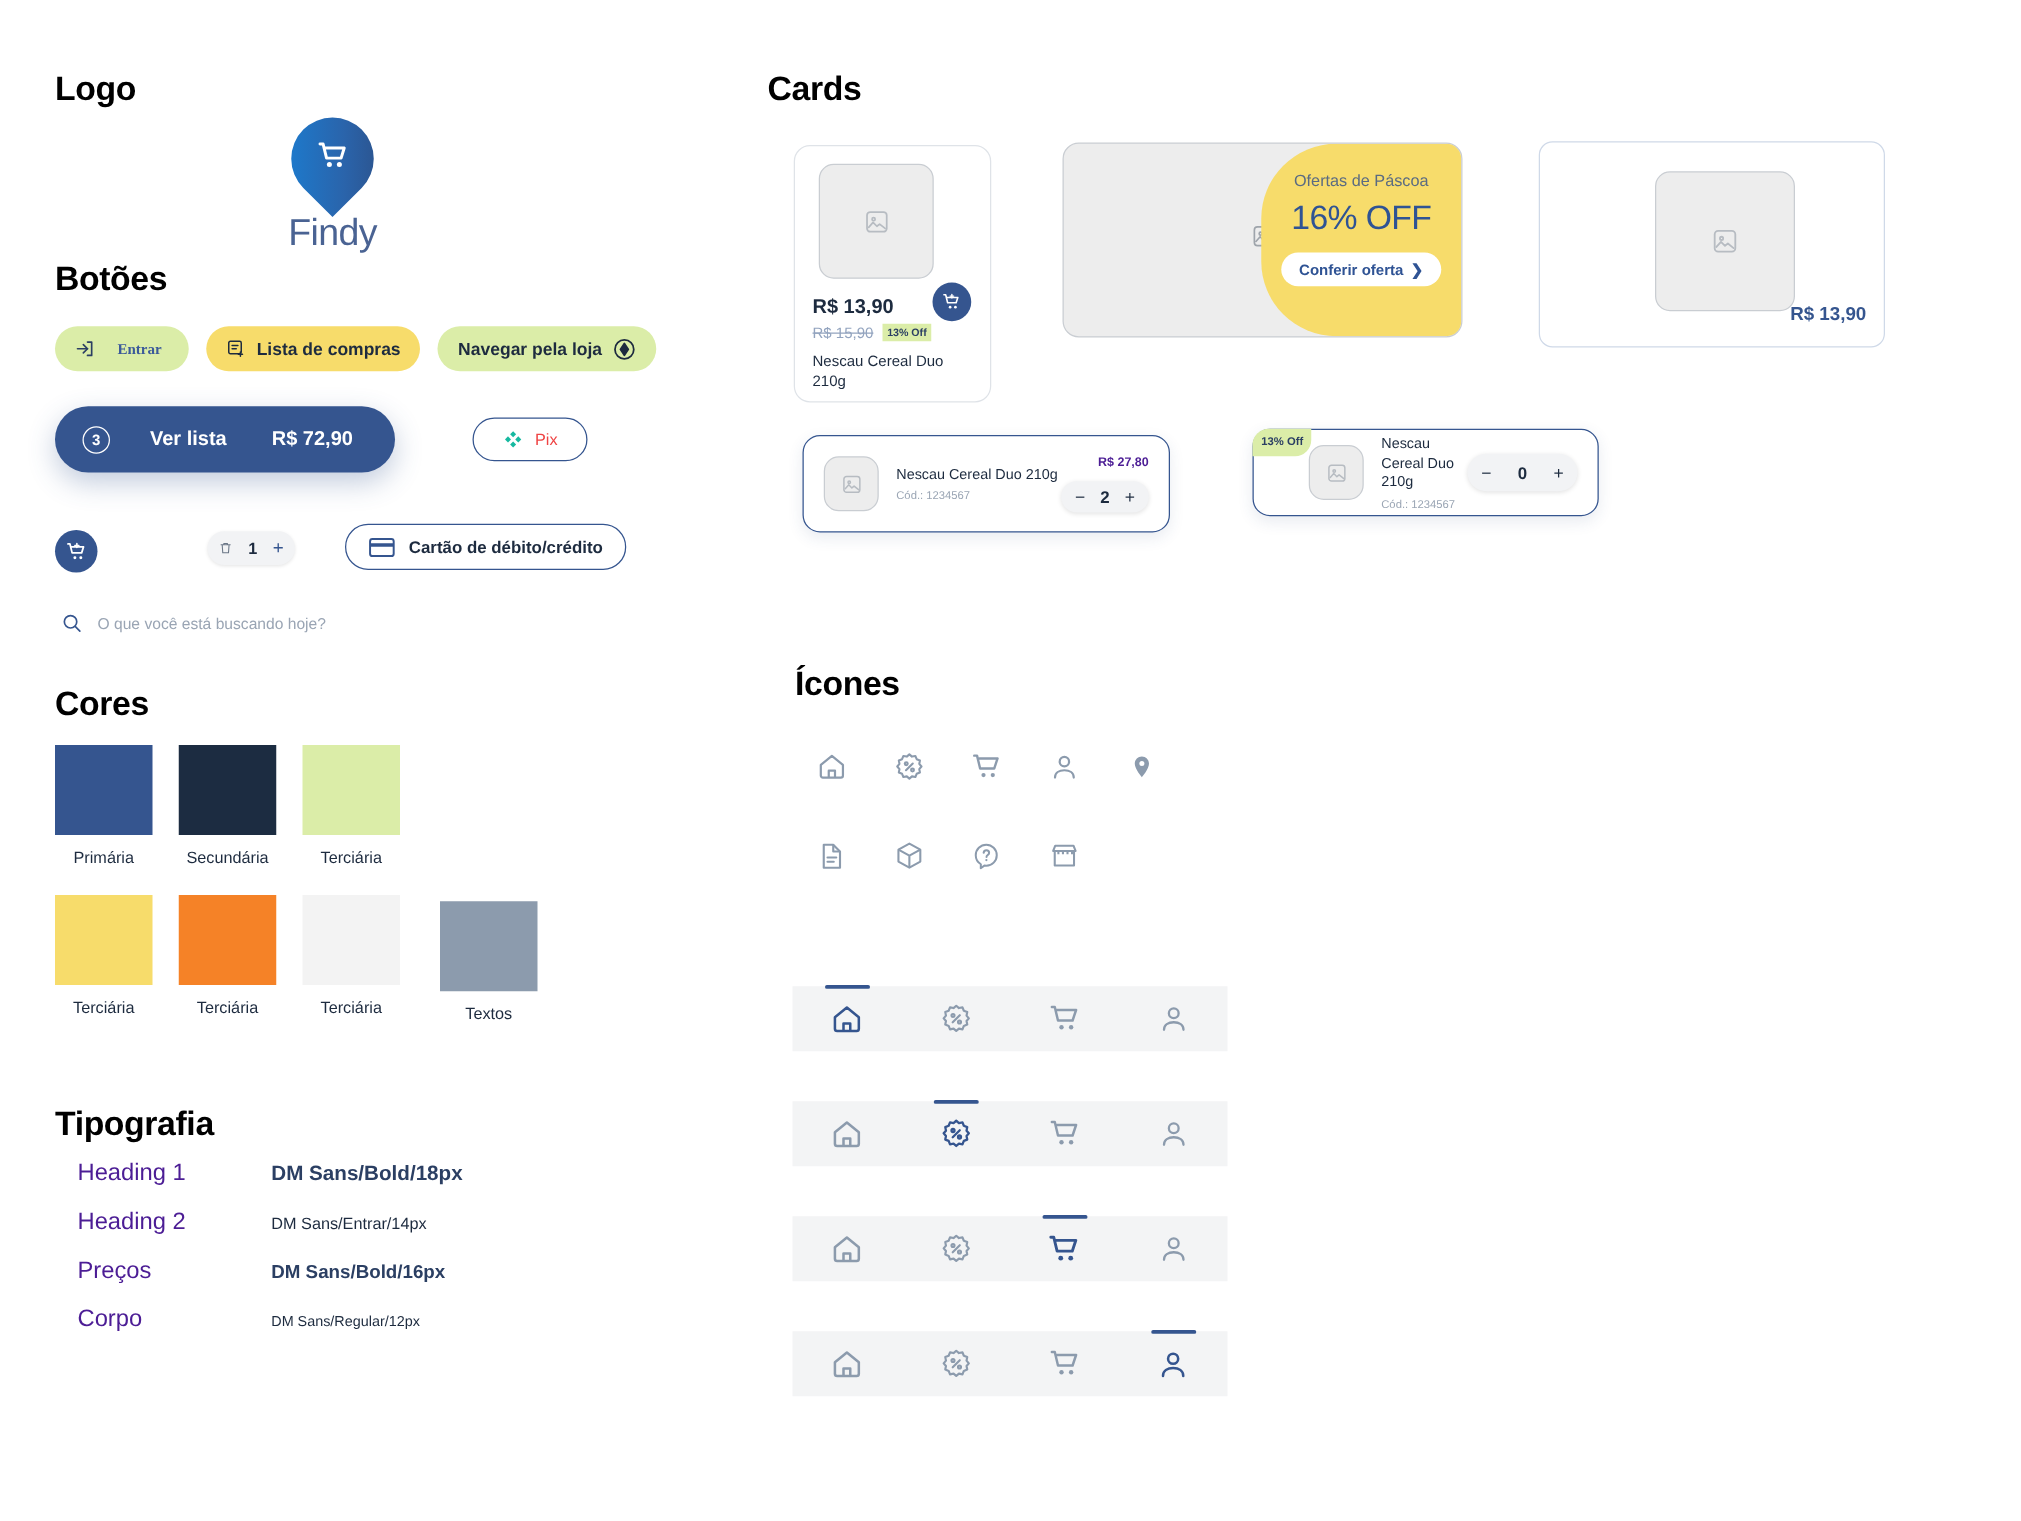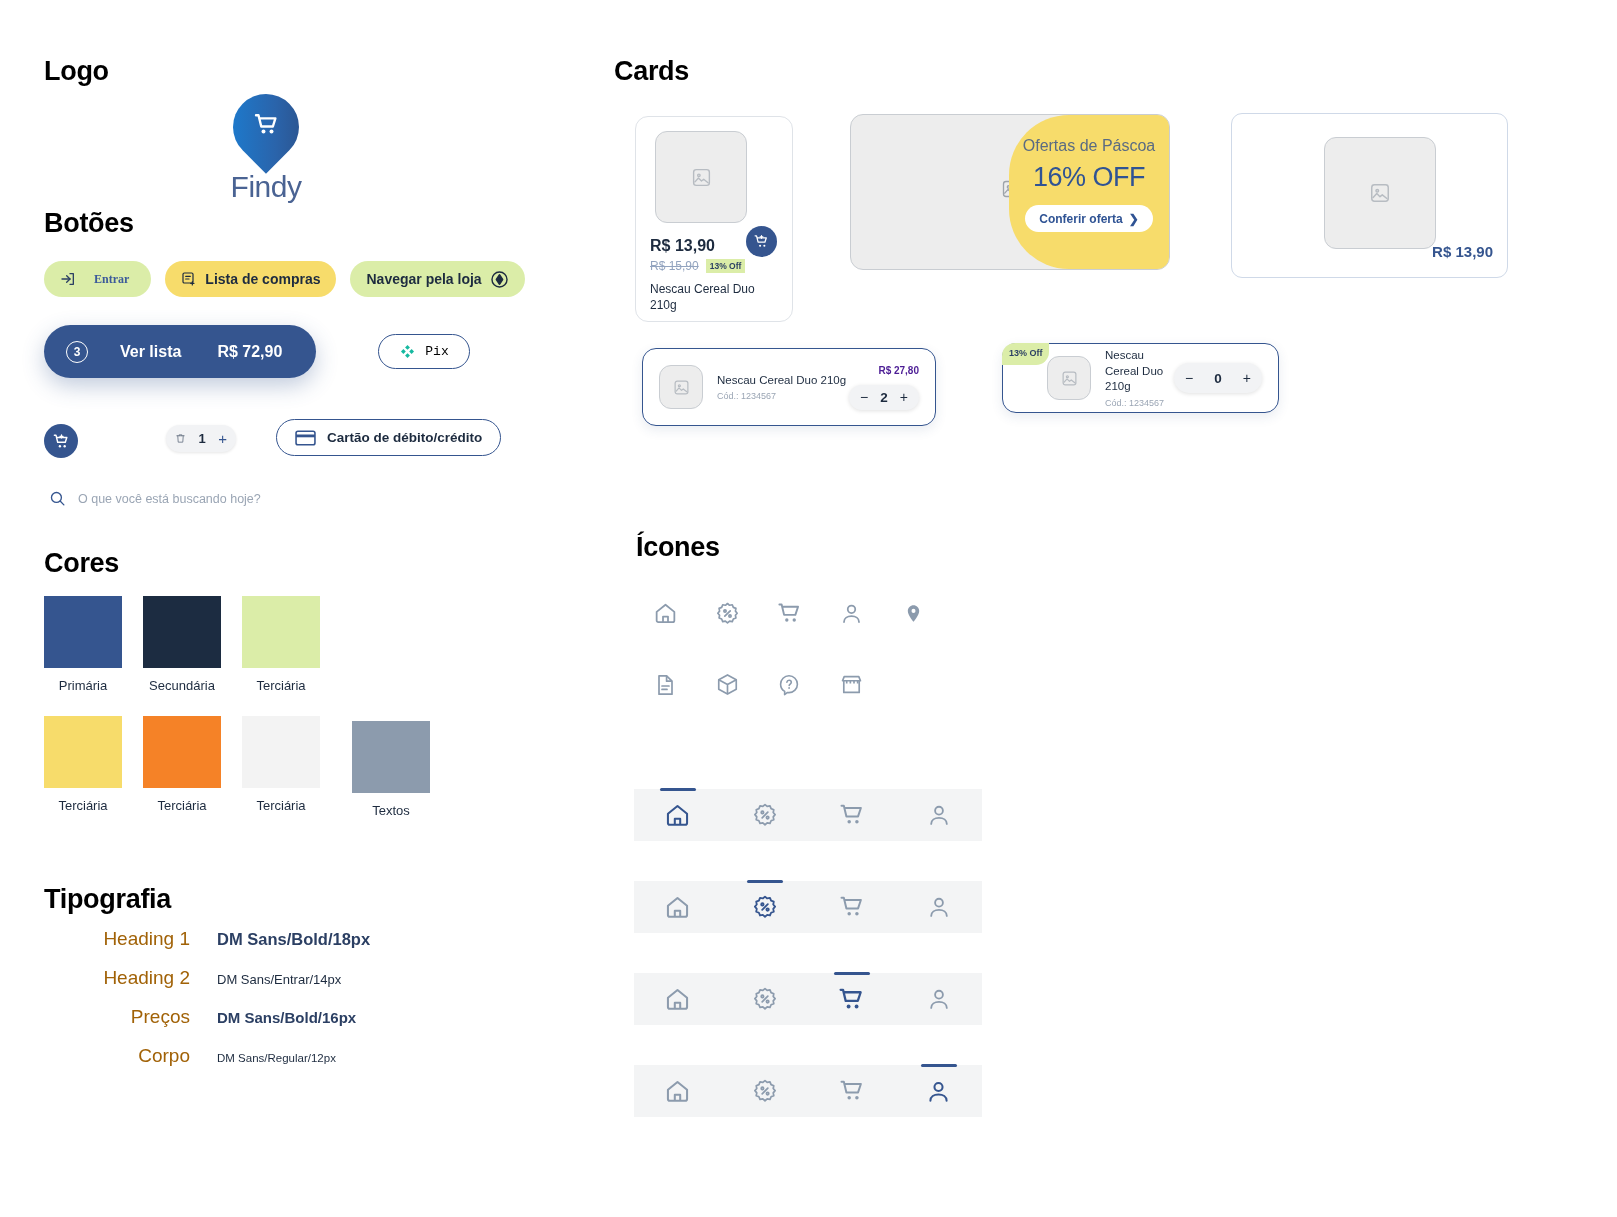--- a/index.html
+++ b/index.html
@@ -56,21 +56,21 @@
   }
   #ver-lista-btn .vl-label { font-size: 16px; font-weight: bold; margin-left: 32px;}
   #ver-lista-btn .vl-price { font-size: 16px; font-weight: bold; margin-left: 36px;}
 
   #pix-btn {
     position: absolute; left: 334px; top: 278px;
     width: 92px; height: 35px; border-radius: 18px;
     border: 1.4px solid #35558f; background: #fff;
     display: flex; align-items: center; justify-content: center; gap: 9px;
   }
-  #pix-btn .lbl { font-size: 13px; color: #000000; font-family: Liberation Mono, monospace; }
+  #pix-btn .lbl { font-size: 13px; color: #ef4444; }
 
   #cart-fab {
     position: absolute; left: 0; top: 368px;
     width: 34px; height: 34px; border-radius: 50%;
     background: #35558f; display: flex; align-items: center; justify-content: center;
   }
   #stepper-small {
     position: absolute; left: 122px; top: 369px;
     width: 70px; height: 27px; border-radius: 14px; background: #f2f3f5;
     display: flex; align-items: center; justify-content: space-between; padding: 0 9px;
@@ -95,21 +95,21 @@
   .swatch-grid { position: absolute; left: 0; top: 540px; }
   .swatch { width: 78px; height: 72px; }
   .swatch-label { font-size: 13px; color: #1d2b3f; margin-top: 10px; text-align: center;}
   .sw-cell { position: absolute; }
   .sw-textos { position: absolute; left: 308px; top: 125px; }
   .sw-textos .swatch { width: 78px; height: 72px; }
 
   #tipografia-title { position: absolute; left: 0; top: 828px; }
   .typo-rows { position: absolute; left: 18px; top: 872px; }
   .typo-row { display: flex; align-items: baseline; height: 39px; }
-  .typo-name { width: 128px; font-size: 19px; color: #a16207; text-align: right; }
+  .typo-name { width: 128px; font-size: 19px; color: #4c1d95; }
   .typo-spec { margin-left: 27px; color: #2b3f63; }
   .spec-h1 { font-size: 16.5px; font-weight: bold; }
   .spec-h2 { font-size: 13px; color:#1d2b3f; }
   .spec-p  { font-size: 15px; font-weight: bold; }
   .spec-c  { font-size: 11.5px; color:#1d2b3f;}
   .spec-d  { font-size: 8.5px; font-weight: bold; color:#1d2b3f;}
 
   
   #right-col { position: absolute; left: 614px; top: 56px; }
   #cards-title { position: absolute; left: 0; top: 0; }
@@ -139,21 +139,21 @@
   #banner {
     position: absolute; left: 236px; top: 58px; width: 320px; height: 156px;
     background: #ededed; border: 1.2px solid #c9cdd2; border-radius: 13px; overflow: hidden;
   }
   #banner .ph-icon { position: absolute; left: 150px; top: 64px; }
   #banner .yellow {
     position: absolute; right: 0; top: 0; width: 160px; height: 100%;
     background: #f7dc6b; border-radius: 60px 0 0 60px;
     display: flex; flex-direction: column; align-items: center; padding-top: 22px;
   }
-  #banner .b-sub { font-size: 16px; color: #5a6b82; }
+  #banner .b-sub { font-size: 13px; color: #5a6b82; }
   #banner .b-main { font-size: 27px; color: #2f5394; font-weight: normal; margin-top: 7px; letter-spacing: -0.5px;}
   #banner .b-btn {
     margin-top: 12px; background: #fff; border-radius: 16px; height: 27px;
     display: flex; align-items: center; gap: 6px; padding: 0 14px;
     font-size: 12px; color: #2f5394; font-weight: bold;
   }
 
   
   #wide-card {
     position: absolute; left: 617px; top: 57px; width: 277px; height: 165px;

